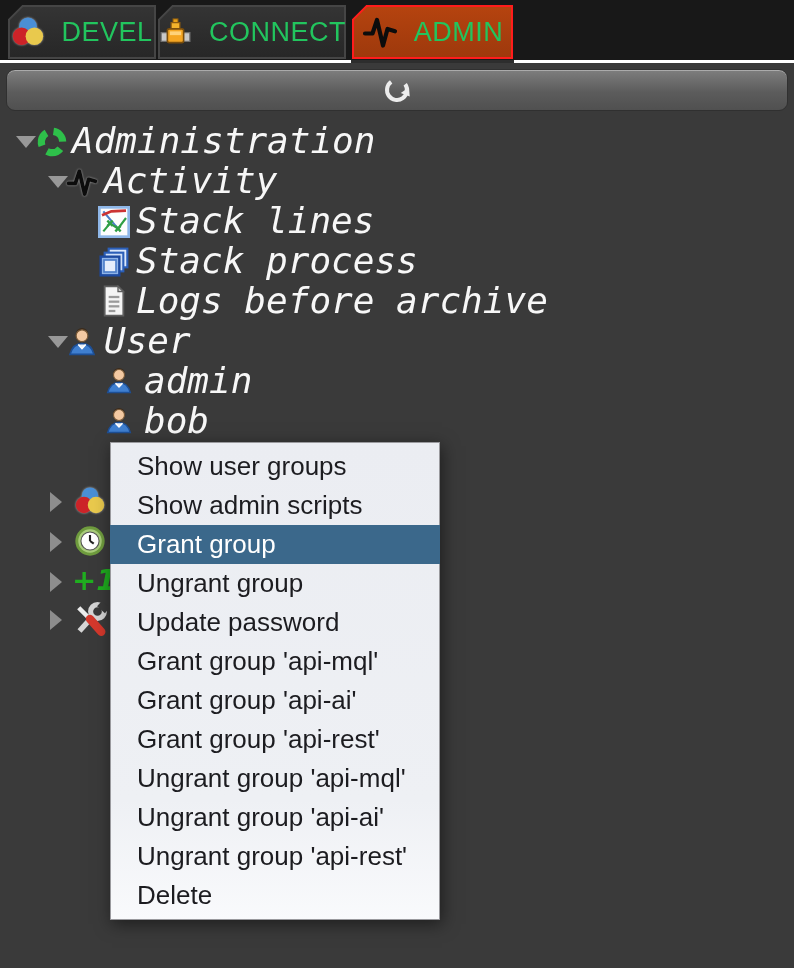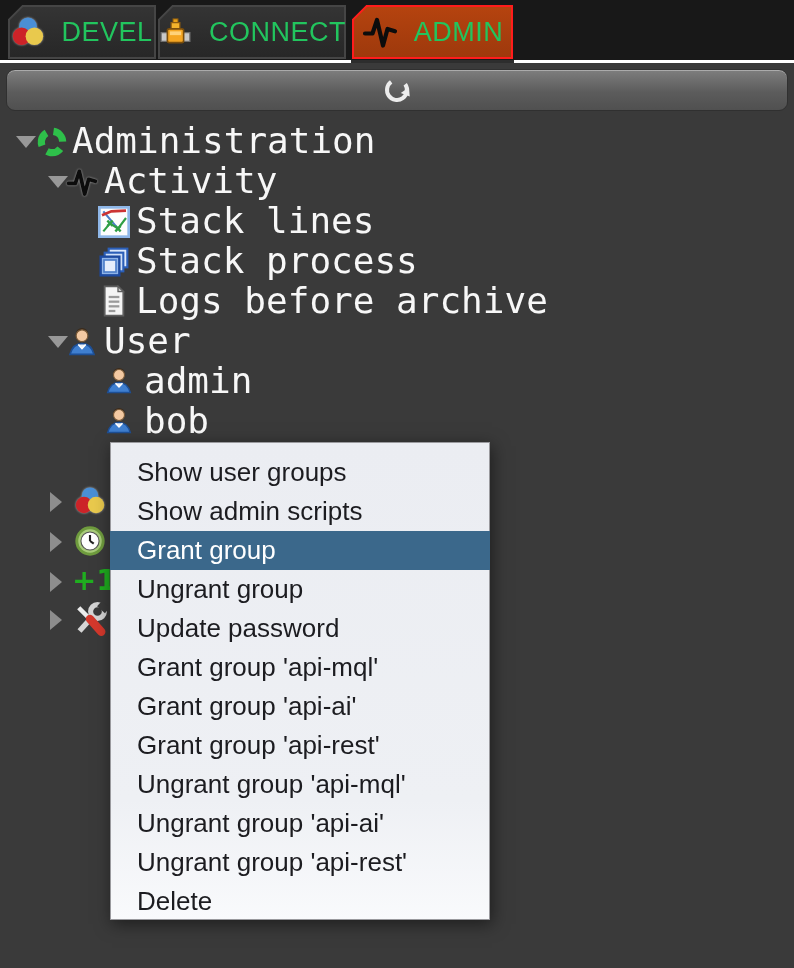--- a/index.html
+++ b/index.html
@@ -30,35 +30,35 @@
   
   .refresh-btn{position:absolute;left:6px;top:69px;width:780px;height:40px;border-radius:9px;
     background:linear-gradient(#7e7e7e,#5c5c5c 55%,#505050);
     border:1px solid #303030;
     box-shadow:inset 0 1px 0 rgba(255,255,255,.35);
     display:flex;align-items:center;justify-content:center;cursor:pointer;}
 
   
   .tree{position:absolute;left:0;top:116px;width:794px;bottom:0;
         font-family:"DejaVu Sans Mono",monospace;color:#f7f7f7;}
-  .tree-row{position:absolute;height:40px;width:794px;display:flex;align-items:flex-start;}
+  .tree-row{position:absolute;height:40px;width:794px;display:flex;align-items:flex-start;font-style:italic;}
   .tree-label{font-size:36px;line-height:40px;white-space:pre;}
   .tri-down{width:0;height:0;border-left:10px solid transparent;border-right:10px solid transparent;
             border-top:12px solid #989898;position:absolute;}
   .tri-right{width:0;height:0;border-top:10px solid transparent;border-bottom:10px solid transparent;
             border-left:12px solid #8d8d8d;position:absolute;}
   .ticon{position:absolute;width:32px;height:32px;}
   .glow{filter:drop-shadow(0 0 1px rgba(255,255,255,.55));}
 
   
-  .context-menu{position:absolute;left:110px;top:442px;width:380px;height:478px;box-sizing:border-box;
+  .context-menu{position:absolute;left:110px;top:442px;width:330px;height:478px;box-sizing:border-box;
     background:linear-gradient(180deg,#ebedf2 0%,#eef0f4 75%,#f9fafc 100%);
     border:1px solid #9a9a9e;
     box-shadow:2px 4px 16px rgba(0,0,0,.5);
-    padding-top:10px;z-index:5;}
+    padding-top:4px;z-index:5;}
   .menu-item{height:39px;display:flex;align-items:center;padding-left:26px;
     font-size:26px;color:#1c1c20;cursor:default;white-space:pre;}
   .menu-item.highlight{background:#3b688b;color:#ffffff;
     margin-left:-1px;margin-right:-1px;padding-left:27px;}
 </style>
 </head>
 <body>
 
 <svg width="0" height="0" style="position:absolute">
   <defs>

